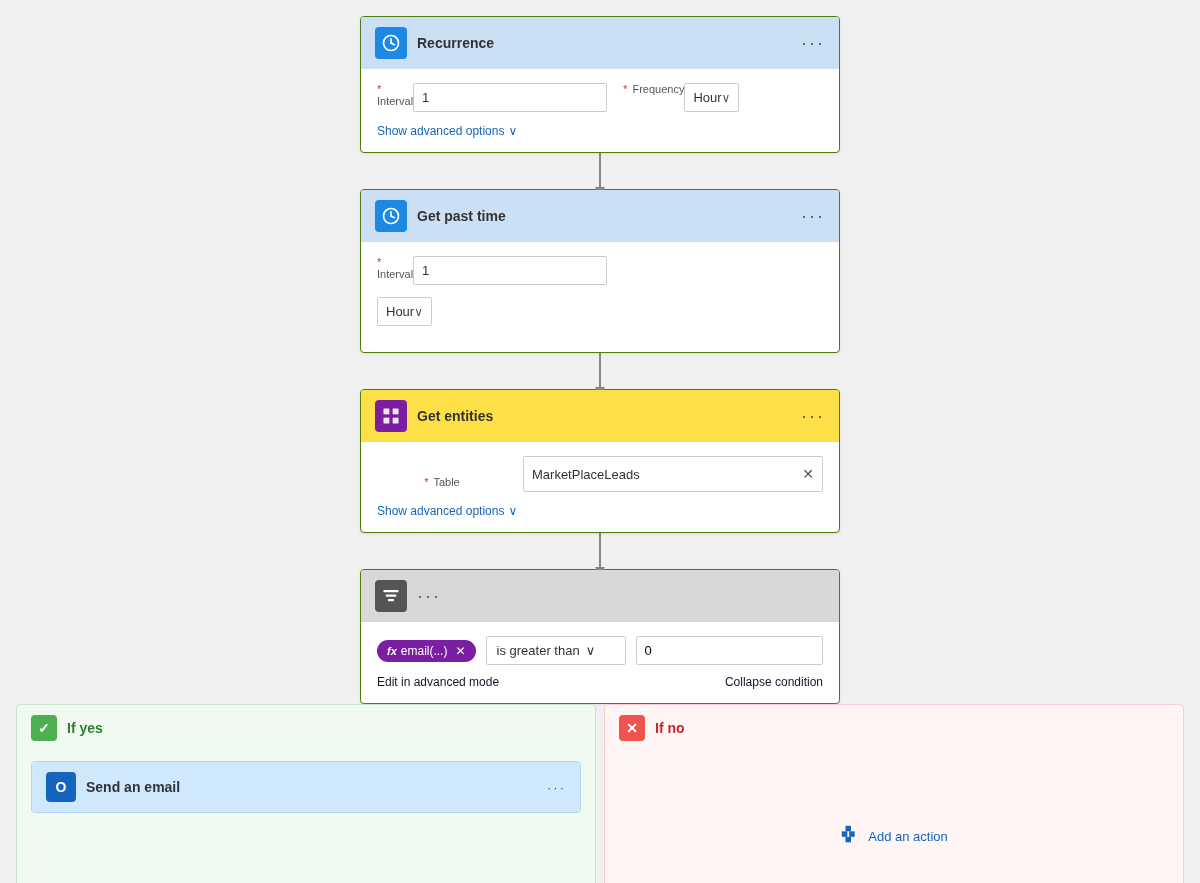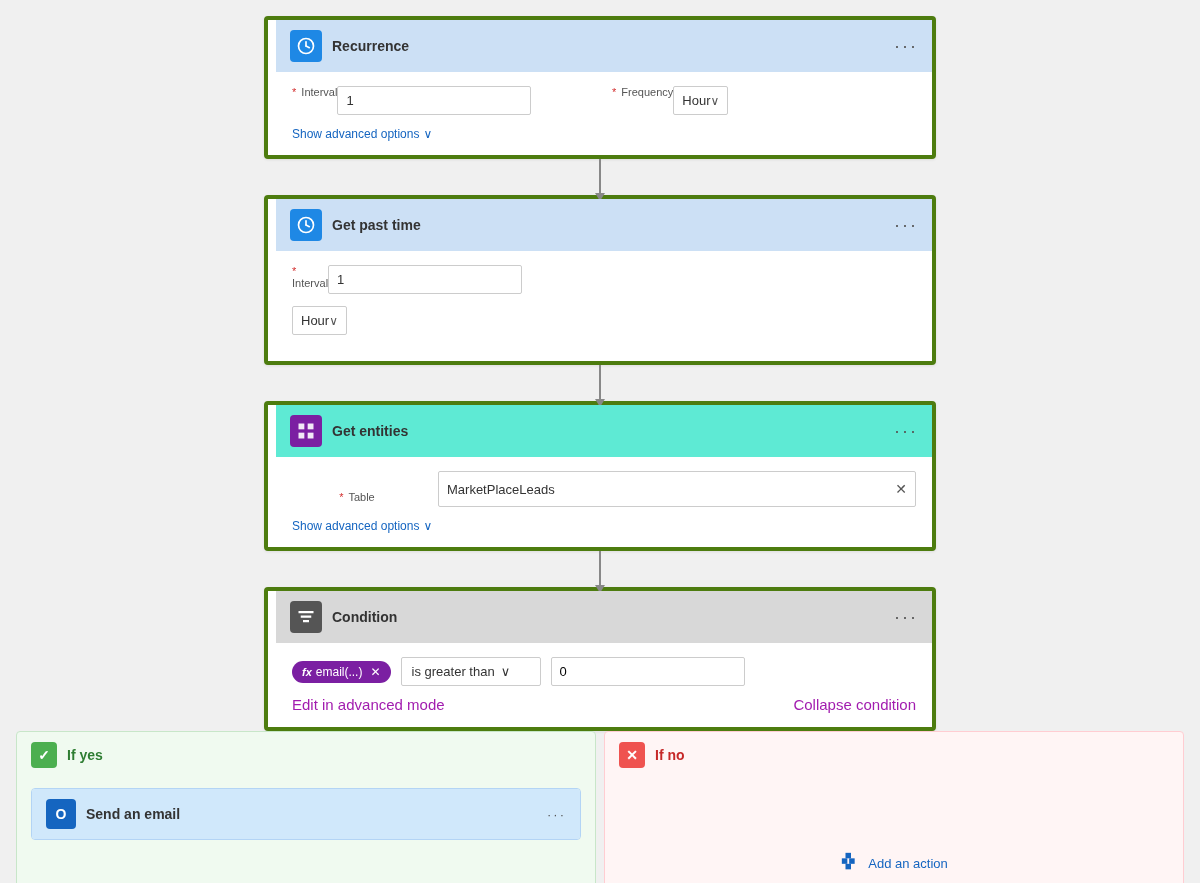--- a/index.html
+++ b/index.html
@@ -14,39 +14,38 @@
 
     .flow-container {
       display: flex;
       flex-direction: column;
       align-items: center;
       width: 100%;
     }
 
     
     .card {
-      width: 672px;
+      width: 480px;
       background: #fff;
-      border: 4px solid #4d7c0f;
+      border: 1px solid #4d7c0f;
       border-radius: 4px;
       overflow: hidden;
       box-shadow: 0 1px 3px rgba(0,0,0,0.08);
-      padding-left: 8px;
     }
 
     .card-header {
       display: flex;
       align-items: center;
       padding: 10px 14px;
       background: #cce0f5;
       position: relative;
     }
 
     .card-header.purple {
-      background: #5eead4;
+      background: #fde047;
     }
 
     .card-header.gray {
       background: #d8d8d8;
     }
 
     .card-icon {
       width: 32px;
       height: 32px;
       border-radius: 4px;
@@ -218,22 +217,22 @@
       border: 1px solid #ccc;
       border-radius: 2px;
       padding: 6px 8px;
       font-size: 13px;
       min-width: 90px;
     }
 
     .condition-links {
       display: flex;
       justify-content: space-between;
-      font-size: 15px;
-      color: #a21caf;
+      font-size: 12px;
+      color: #0f172a;
     }
 
     .condition-links span {
       cursor: pointer;
     }
 
     
     .table-field {
       display: flex;
       align-items: center;
@@ -499,21 +498,20 @@
 
   <div class="card">
     <div class="card-header gray">
       <div class="card-icon gray">
         <svg class="filter-svg" viewBox="0 0 24 24" xmlns="http://www.w3.org/2000/svg">
           <rect x="2" y="4" width="20" height="3" fill="white"></rect>
           <rect x="5" y="10" width="14" height="3" fill="white"></rect>
           <rect x="8" y="16" width="8" height="3" fill="white"></rect>
         </svg>
       </div>
-      <span class="card-title">Condition</span>
       <span class="card-menu">···</span>
     </div>
     <div class="card-body">
       <div class="condition-row">
         <div class="condition-pill">
           <span class="fx-icon">fx</span>
           <span>email(...)</span>
           <span class="close-x">✕</span>
         </div>
         <div class="condition-select">

